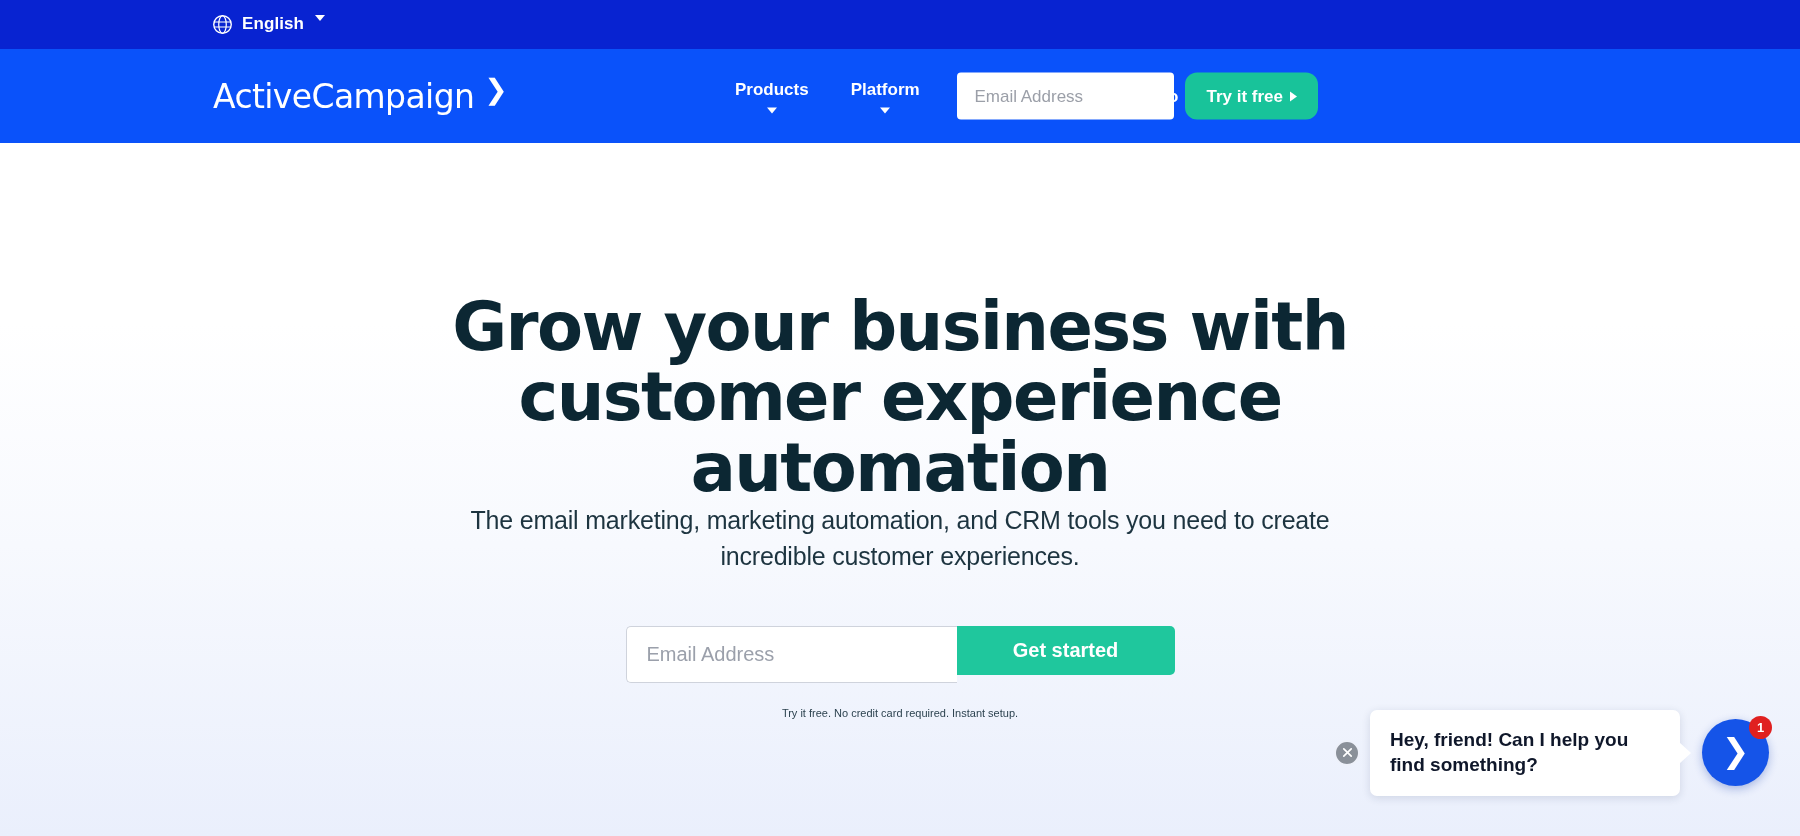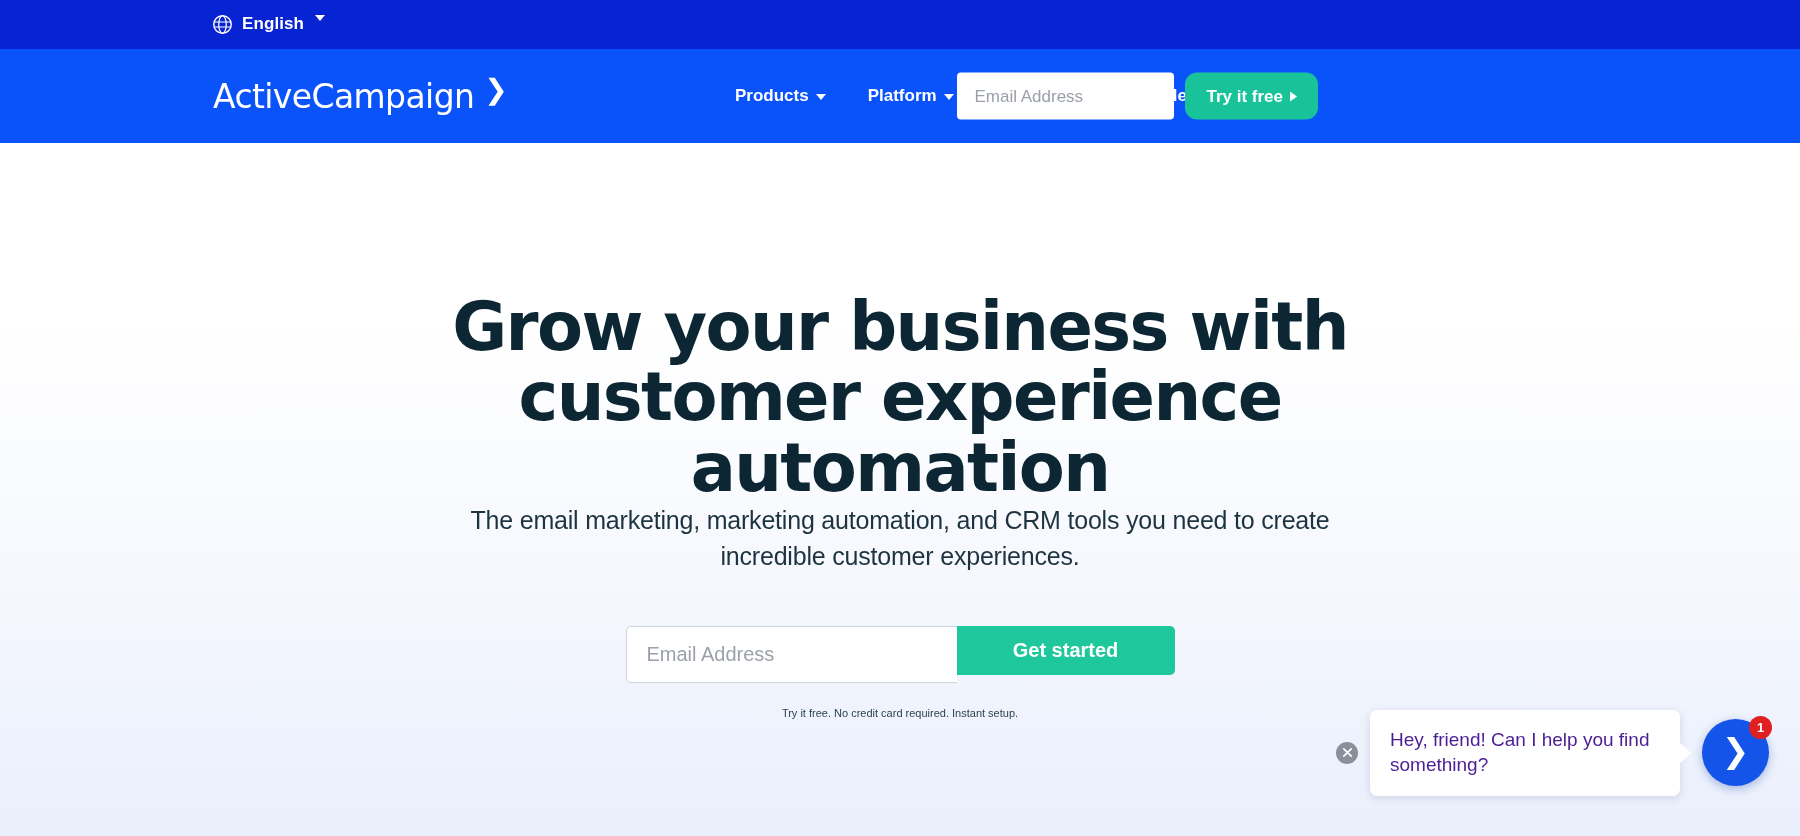--- a/index.html
+++ b/index.html
@@ -125,20 +125,21 @@
   .nav-item {
     color: #ffffff;
     font-size: 17px;
     font-weight: 700;
     text-decoration: none;
     cursor: pointer;
     display: flex;
     align-items: center;
     gap: 7px;
     white-space: nowrap;
+    flex-direction: column;
   }
   .nav-item + .nav-item { margin-left: 42px; }
   .nav-caret {
     width: 0; height: 0;
     border-left: 5px solid transparent;
     border-right: 5px solid transparent;
     border-top: 6px solid #ffffff;
     position: relative;
     top: 1px;
   }
@@ -296,24 +297,24 @@
     position: absolute;
     right: -11px;
     top: 50%;
     transform: translateY(-50%);
     width: 0; height: 0;
     border-top: 11px solid transparent;
     border-bottom: 11px solid transparent;
     border-left: 12px solid #ffffff;
   }
   .chat-text {
-    color: #4c1d95;
+    color: #0f172a;
     font-size: 19px;
     line-height: 1.35;
-    font-weight: 400;
+    font-weight: 700;
   }
   .chat-fab-wrap {
     position: relative;
     flex: 0 0 auto;
   }
   .chat-fab {
     width: 67px; height: 67px;
     border-radius: 50%;
     background: #1554e8;
     border: none;

